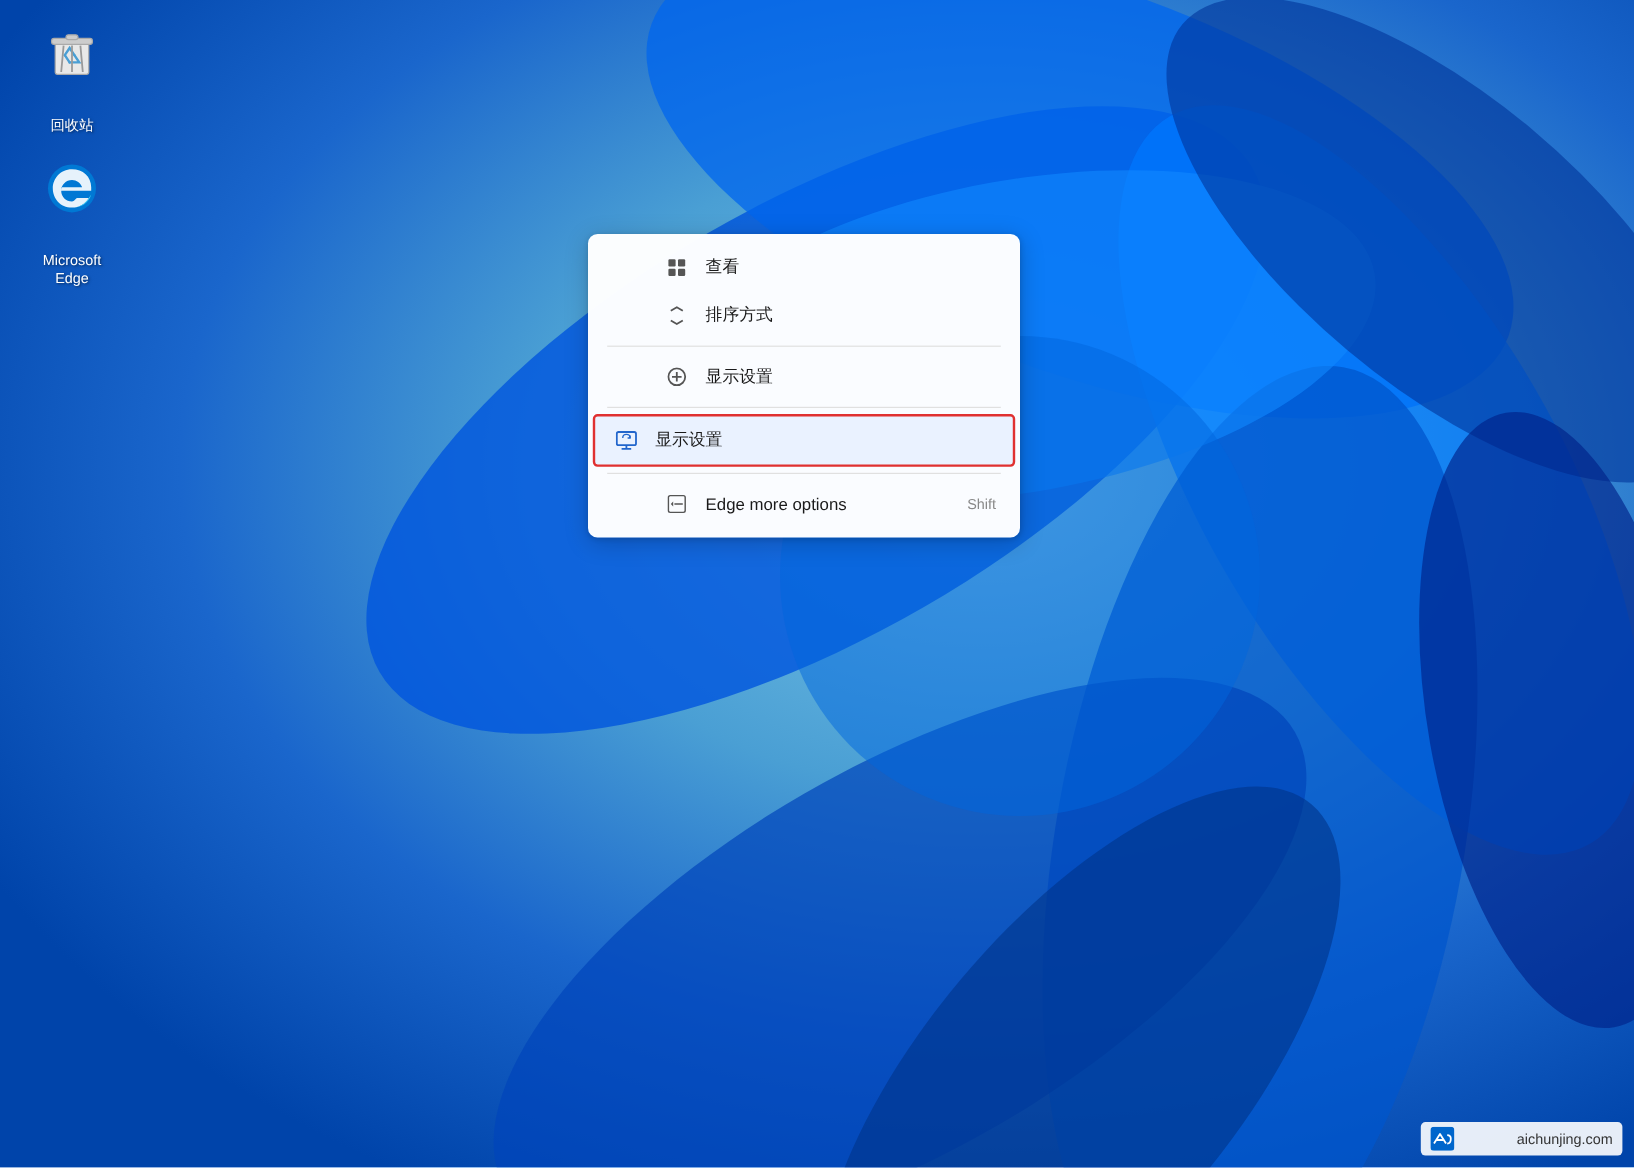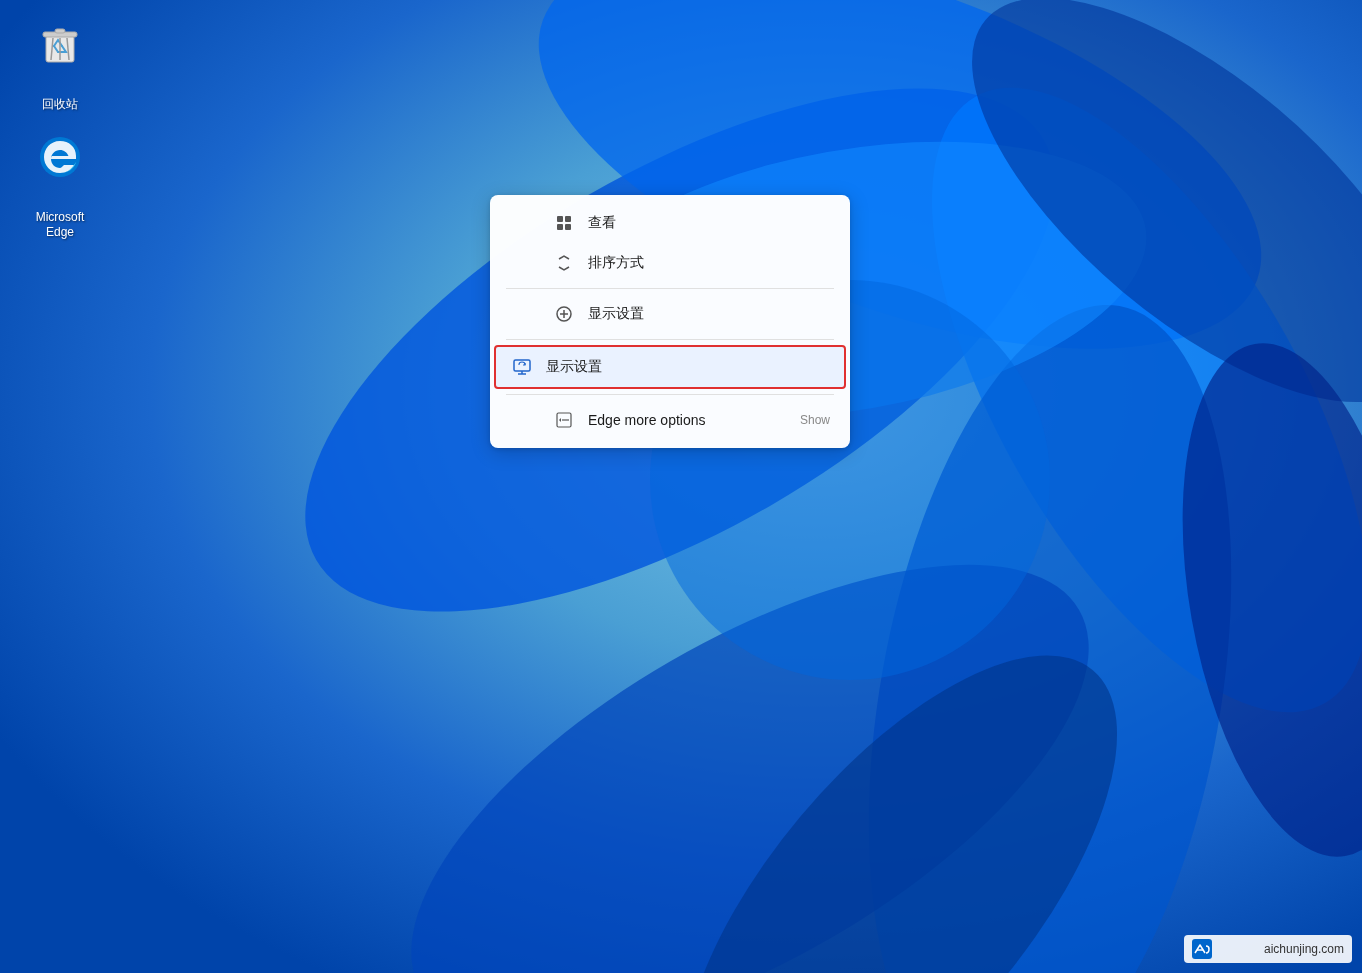--- a/index.html
+++ b/index.html
@@ -318,21 +318,21 @@
 
     <div class="menu-item">
       <div class="menu-icon">
         <svg width="16" height="16" viewBox="0 0 16 16">
           <rect x="1" y="1" width="14" height="14" rx="1.5" stroke="#555" stroke-width="1.2" fill="none"></rect>
           <path d="M3 8 L5 6 L5 10 Z" fill="#555"></path>
           <line x1="6" y1="8" x2="13" y2="8" stroke="#555" stroke-width="1.2"></line>
         </svg>
       </div>
       <span class="menu-label">Edge more options</span>
-      <span class="menu-shortcut">Show</span>
+      <span class="menu-shortcut">Shift</span>
     </div>
 
   </div>
 
   <div class="watermark">
     <div class="watermark-icon">
       <svg width="20" height="20" viewBox="0 0 20 20">
         <rect width="20" height="20" rx="3" fill="#0066cc"></rect>
         <path d="M3 14 L8 6 L13 14" stroke="white" stroke-width="1.5" fill="none" stroke-linejoin="round"></path>
         <line x1="5" y1="11" x2="11" y2="11" stroke="white" stroke-width="1.5"></line>

